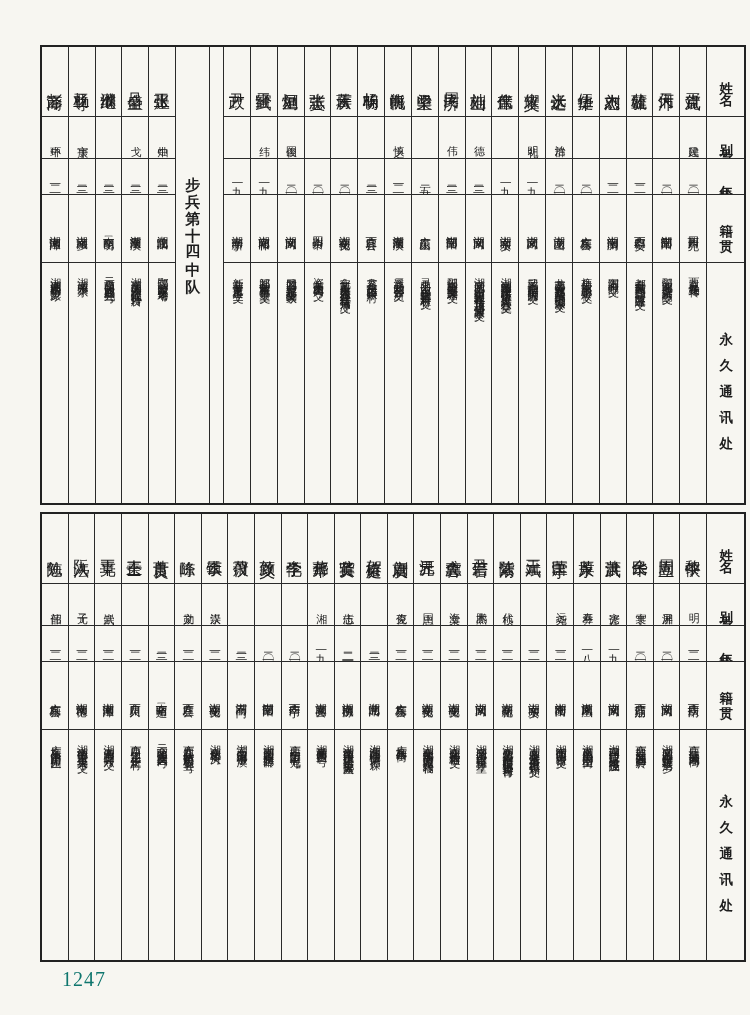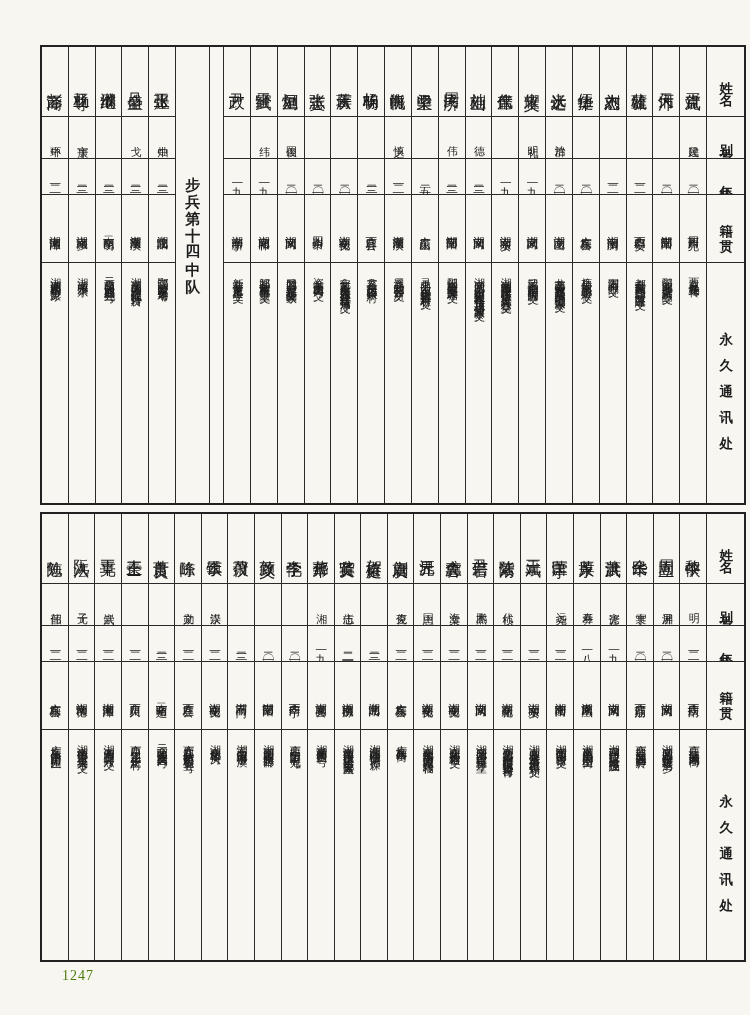--- a/index.html
+++ b/index.html
@@ -44,21 +44,21 @@
   .header-col .cell{font-size:13.5px;font-weight:bold;}
   .header-col .cell.name .vtext{letter-spacing:12px;}
   .header-col .cell.alias .vtext{letter-spacing:6px;}
   .header-col .cell.age .vtext{letter-spacing:3px;}
   .header-col .cell.origin .vtext{letter-spacing:16px;}
   .header-col .cell.address{align-items:center;}
   .header-col .cell.address .vtext{letter-spacing:26px;font-weight:bold;}
   .unit-text{font-size:15px;letter-spacing:17px;font-weight:bold;}
   .page-number{
     position:absolute;left:62px;top:968px;
-    font-size:14px;letter-spacing:1px;color:#4d7c0f;
+    font-size:20px;letter-spacing:1px;color:#0f766e;
     font-family:"Liberation Serif","DejaVu Serif",serif;
   }
 </style>
 </head>
 <body>
 
 <div class="page">
 
   <div class="table table1">
     <div class="col header-col">

